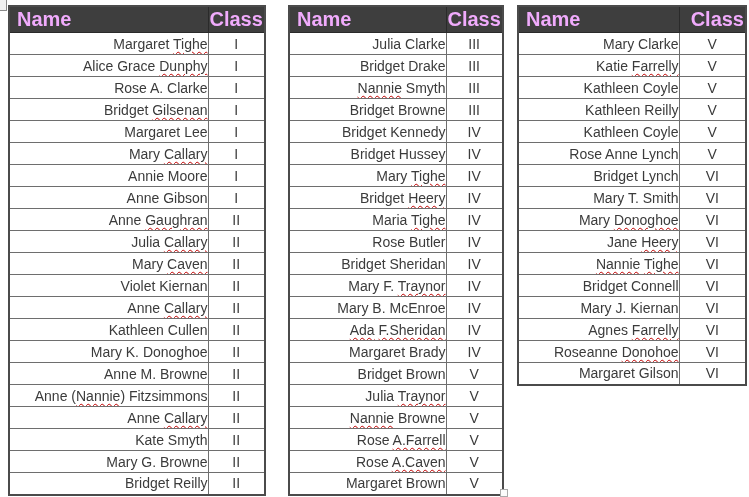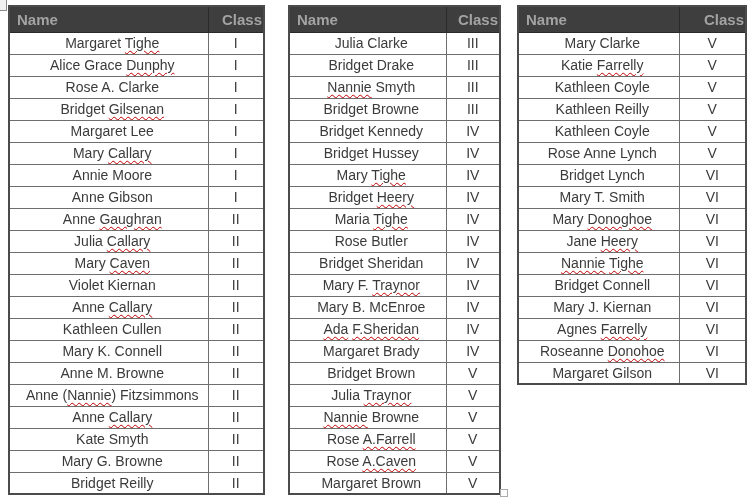--- a/index.html
+++ b/index.html
@@ -22,35 +22,35 @@
   #table-2 { left:288px; }
   #table-3 { left:517px; }
   .doc-table th, .doc-table td {
     border:1px solid #6e6e6e;
     overflow:hidden;
     white-space:nowrap;
     box-sizing:border-box;
   }
   .doc-table th {
     background:#3e3e3e;
-    color:#a3a3a3;
-    font-size:15px;
+    color:#f0abfc;
+    font-size:20px;
     font-weight:bold;
     height:26px;
     border-color:#2a2a2a;
   }
   .doc-table th.col-name { text-align:left; padding-left:7px; }
   .doc-table th.col-class { text-align:right; }
   .doc-table td {
     font-size:14px;
     color:#3b3b3b;
     height:22px;
     padding:0;
   }
-  .doc-table td.cell-name { padding-left:7px; text-align:center; }
+  .doc-table td.cell-name { padding-left:7px; text-align:right; }
   .doc-table td.cell-class { text-align:center; }
   .sq {
     text-decoration-line:underline;
     text-decoration-style:wavy;
     text-decoration-color:#c00000;
     text-decoration-thickness:1px;
     text-underline-offset:2px;
   }
   #move-handle {
     position:absolute; left:0; top:0;
@@ -135,21 +135,21 @@
       </tr>
       <tr>
         <td class="cell-name"><span>Anne </span><span class="sq">Callary</span></td>
         <td class="cell-class">II</td>
       </tr>
       <tr>
         <td class="cell-name"><span>Kathleen Cullen</span></td>
         <td class="cell-class">II</td>
       </tr>
       <tr>
-        <td class="cell-name"><span>Mary K. Connell</span></td>
+        <td class="cell-name"><span>Mary K. Donoghoe</span></td>
         <td class="cell-class">II</td>
       </tr>
       <tr>
         <td class="cell-name"><span>Anne M. Browne</span></td>
         <td class="cell-class">II</td>
       </tr>
       <tr>
         <td class="cell-name"><span>Anne (</span><span class="sq">Nannie</span><span>) Fitzsimmons</span></td>
         <td class="cell-class">II</td>
       </tr>

